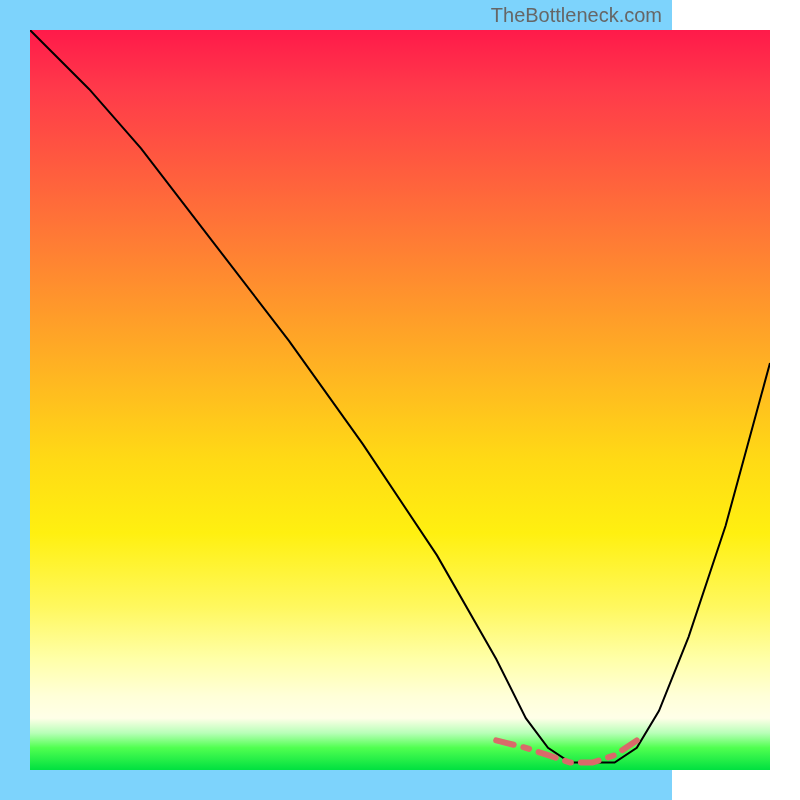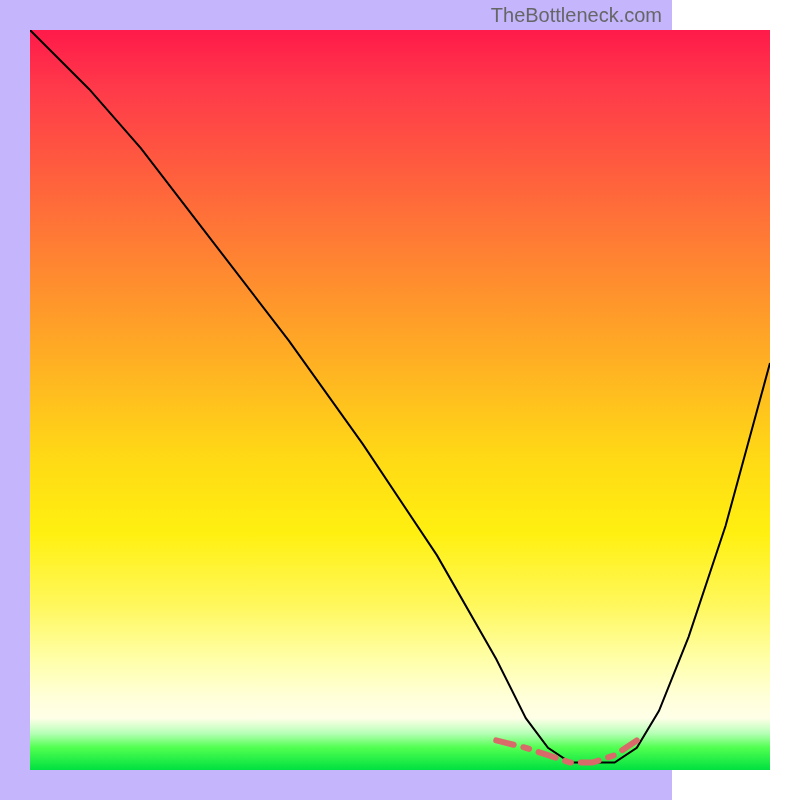--- a/index.html
+++ b/index.html
@@ -1,20 +1,20 @@
 <!DOCTYPE html>
 <html><head>
 <meta charset="utf-8">
 <style>
   * { margin: 0; padding: 0; box-sizing: border-box; }
   body { width: 800px; height: 800px; overflow: hidden; position: relative; font-family: Arial, sans-serif; }
   .chart-container {
     width: 672px;
     height: 800px;
-    background: #c4b5fd;
+    background: #7dd3fc;
     position: relative;
   }
   .watermark {
     position: absolute;
     top: 4px;
     right: 10px;
     color: #666;
     font-size: 20px;
     font-weight: 500;
     z-index: 10;

